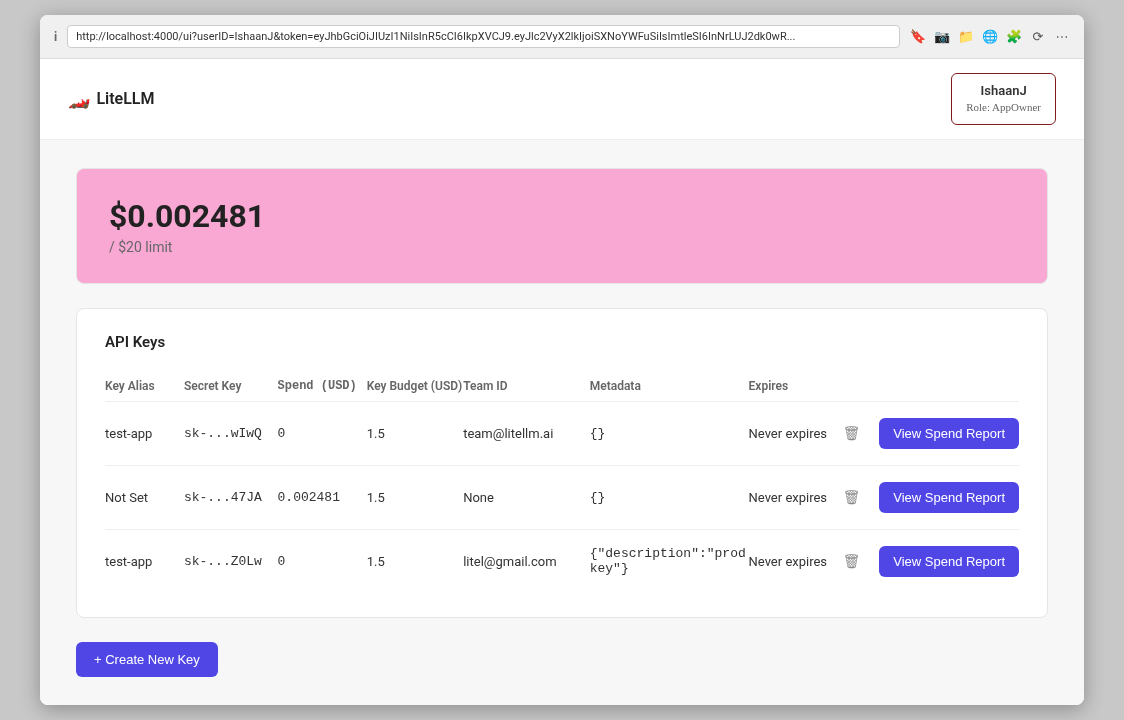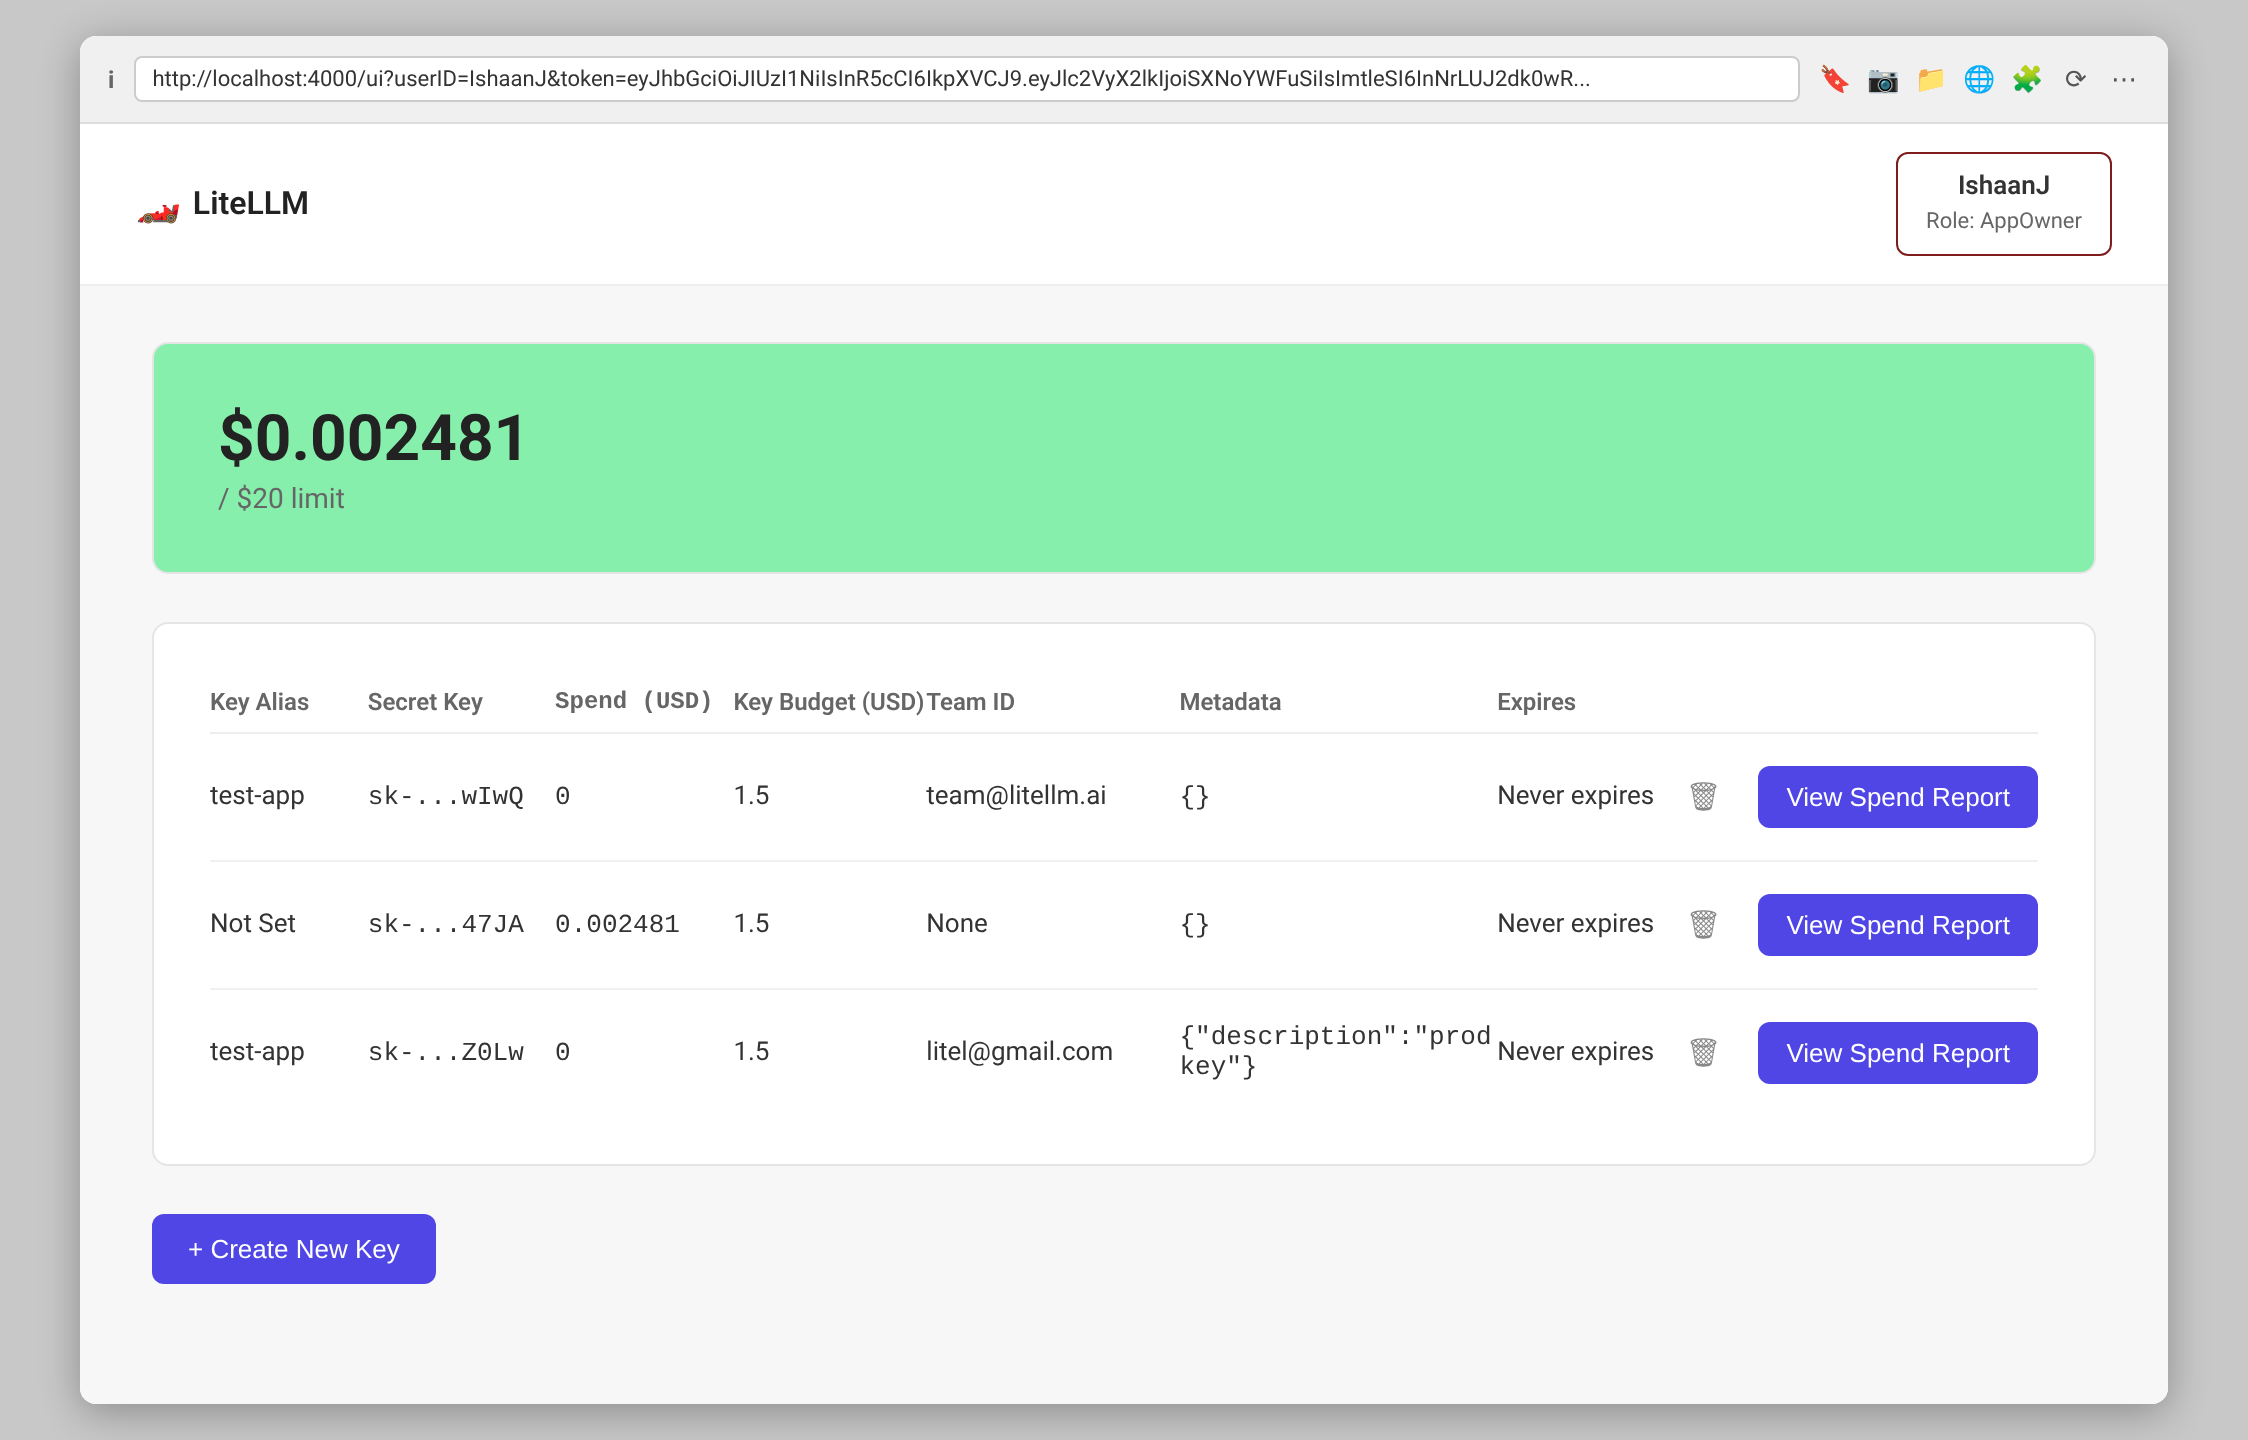--- a/index.html
+++ b/index.html
@@ -104,28 +104,29 @@
     }
 
     .user-badge .user-name {
       font-weight: 600;
       font-size: 13px;
     }
 
     .user-badge .user-role {
       color: #666;
       font-size: 11px;
+      font-family: Liberation Serif, serif;
     }
 
     .main-content {
       padding: 28px 36px;
     }
 
     .spend-card {
-      background: #86efac;
+      background: #f9a8d4;
       border: 1px solid #e5e5e5;
       border-radius: 8px;
       padding: 28px 32px;
       margin-bottom: 24px;
     }
 
     .spend-amount {
       font-size: 32px;
       font-weight: 700;
       color: #222;
@@ -261,20 +262,21 @@
     <div class="main-content">
 
       
       <div class="spend-card">
         <div class="spend-amount">$0.002481</div>
         <div class="spend-limit">/ $20 limit</div>
       </div>
 
       
       <div class="api-keys-card">
+        <div class="section-title">API Keys</div>
 
         <table class="keys-table">
           <thead>
             <tr>
               <th class="col-alias">Key Alias</th>
               <th class="col-secret">Secret Key</th>
               <th class="col-spend">Spend (USD)</th>
               <th class="col-budget">Key Budget (USD)</th>
               <th class="col-team">Team ID</th>
               <th class="col-meta">Metadata</th>

